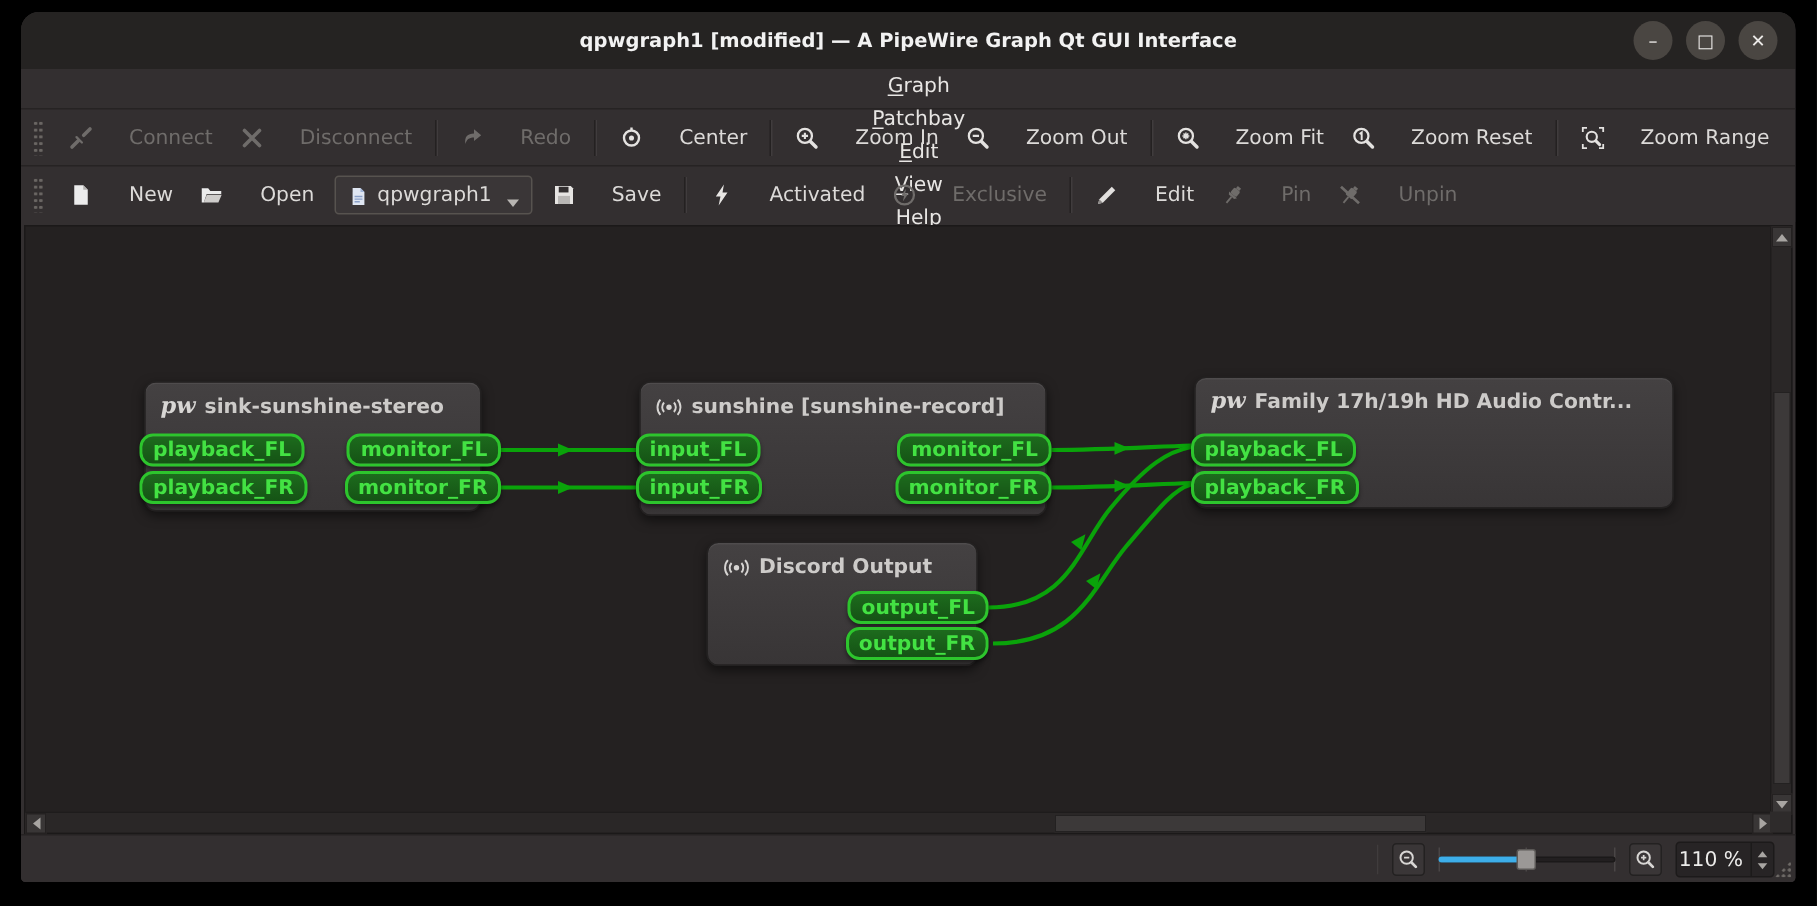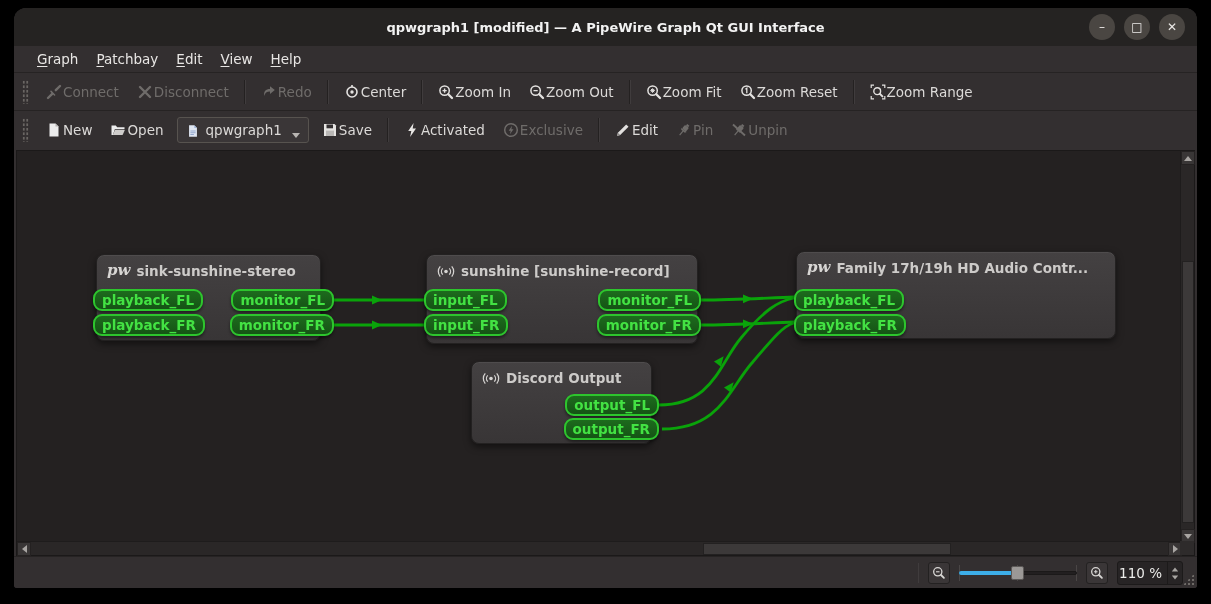--- a/index.html
+++ b/index.html
@@ -8,30 +8,30 @@
   .window { position:absolute; left:14px; top:8px; width:1183px; height:580px;
             background:#332f30; border-radius:12px 12px 3px 3px; overflow:hidden; }
   
   .titlebar { position:relative; height:38px; background:#252322; display:flex;
               align-items:center; justify-content:center; }
   .title { color:#f2f2f2; font-size:13px; font-weight:bold; }
   .winbtns { position:absolute; right:12px; top:6px; display:flex; gap:9px; }
   .wbtn { width:26px; height:26px; border-radius:50%; background:#4a4642; color:#eceae8;
           display:flex; align-items:center; justify-content:center; font-size:12px; cursor:default; }
   
-  .menubar { height:26px; background:#332f30; display:flex; align-items:center; padding-left:14px; }
+  .menubar { height:26px; background:#332f30; display:flex; align-items:center; padding-left:14px;flex-direction:column; }
   .menuitem { color:#e8e6e4; font-size:13.5px; padding:3px 9px; }
   .menuitem u { text-decoration-thickness:1px; text-underline-offset:2px; }
   
   .toolbar { height:38px; background:#332f30; border-top:1px solid #262323;
              display:flex; align-items:center; padding:0 2px; }
   .thandle { width:7px; height:24px; margin:0 8px 0 6px;
              background-image:radial-gradient(circle,#6a6663 1px,transparent 1.3px);
              background-size:3.5px 4.5px; }
-  .titem { display:flex; align-items:center; gap:1px; padding:6px 9px; color:#dcdad8;
+  .titem { display:flex; align-items:center; gap:24px; padding:6px 9px; color:#dcdad8;
            font-size:13.5px; border-radius:3px; white-space:nowrap; }
   .titem.disabled { color:#6f6c6a; }
   .tsep { width:2px; height:24px; margin:0 6px; border-left:1px solid #242121;
           border-right:1px solid #403c3d; }
   .icn { width:16px; height:16px; flex:0 0 16px; }
   .combo { display:flex; align-items:flex-end; gap:6px; padding:4px 8px; margin:0 4px;
            background:#3a3637; border:1px solid #57534f; border-radius:3px; color:#dcdad8;
            font-size:13.5px; }
   .combo .arrow { width:0; height:0; border-left:4px solid transparent; border-right:4px solid transparent;
                   border-top:5px solid #b8b5b2; margin-left:4px; }

